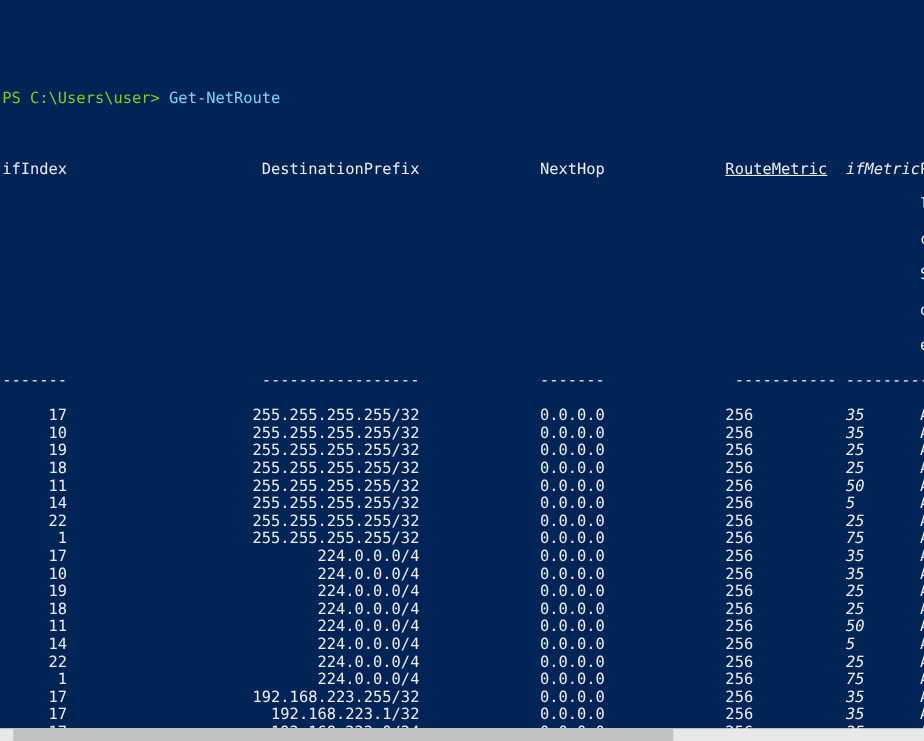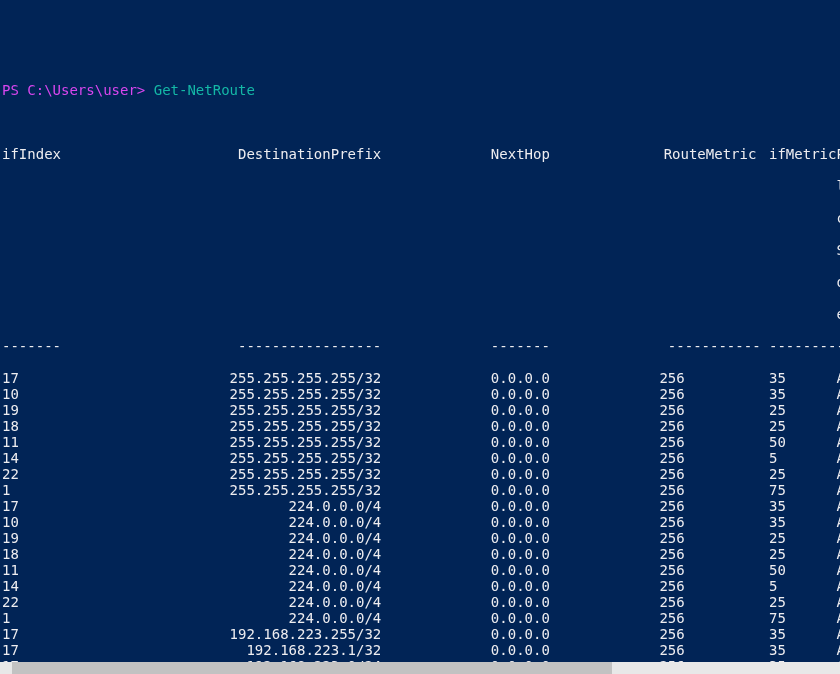--- a/index.html
+++ b/index.html
@@ -12,36 +12,36 @@
     line-height: 16px;
     width: 840px;
     height: 674px;
     overflow: hidden;
     white-space: pre;
   }
   .term {
     padding: 2px 0 0 2px;
   }
   .prompt {
-    color: #d946ef;
+    color: #84cc16;
     text-align: center;
   }
   .cmd {
-    color: #14b8a6;
+    color: #7dd3fc;
   }
   .row span {
     display: inline-block;
   }
-  .c-if { width: 7ch; text-align: left; }
+  .c-if { width: 7ch; text-align: right; }
   .c-dest { width: 38ch; text-align: right; }
   .c-nh { width: 33ch; text-align: center; }
   .c-rm { width: 12ch; text-align: left; }
-  .c-ifm { width: 9ch; text-align: left; padding-left:1ch; box-sizing:border-box;}
+  .c-ifm { width: 9ch; text-align: left; padding-left:1ch; box-sizing:border-box;font-style:italic;}
   .c-ps { width: 2ch; text-align: left; }
-  .hdr .c-rm { text-align: center; }
+  .hdr .c-rm { text-align: left; text-decoration: underline; }
   .hdr .c-ps { text-align: left; }
   .sep {
     letter-spacing: 0;
   }
   .scrollbar-h {
     position: absolute;
     left: 0;
     bottom: 0;
     width: 840px;
     height: 12px;

